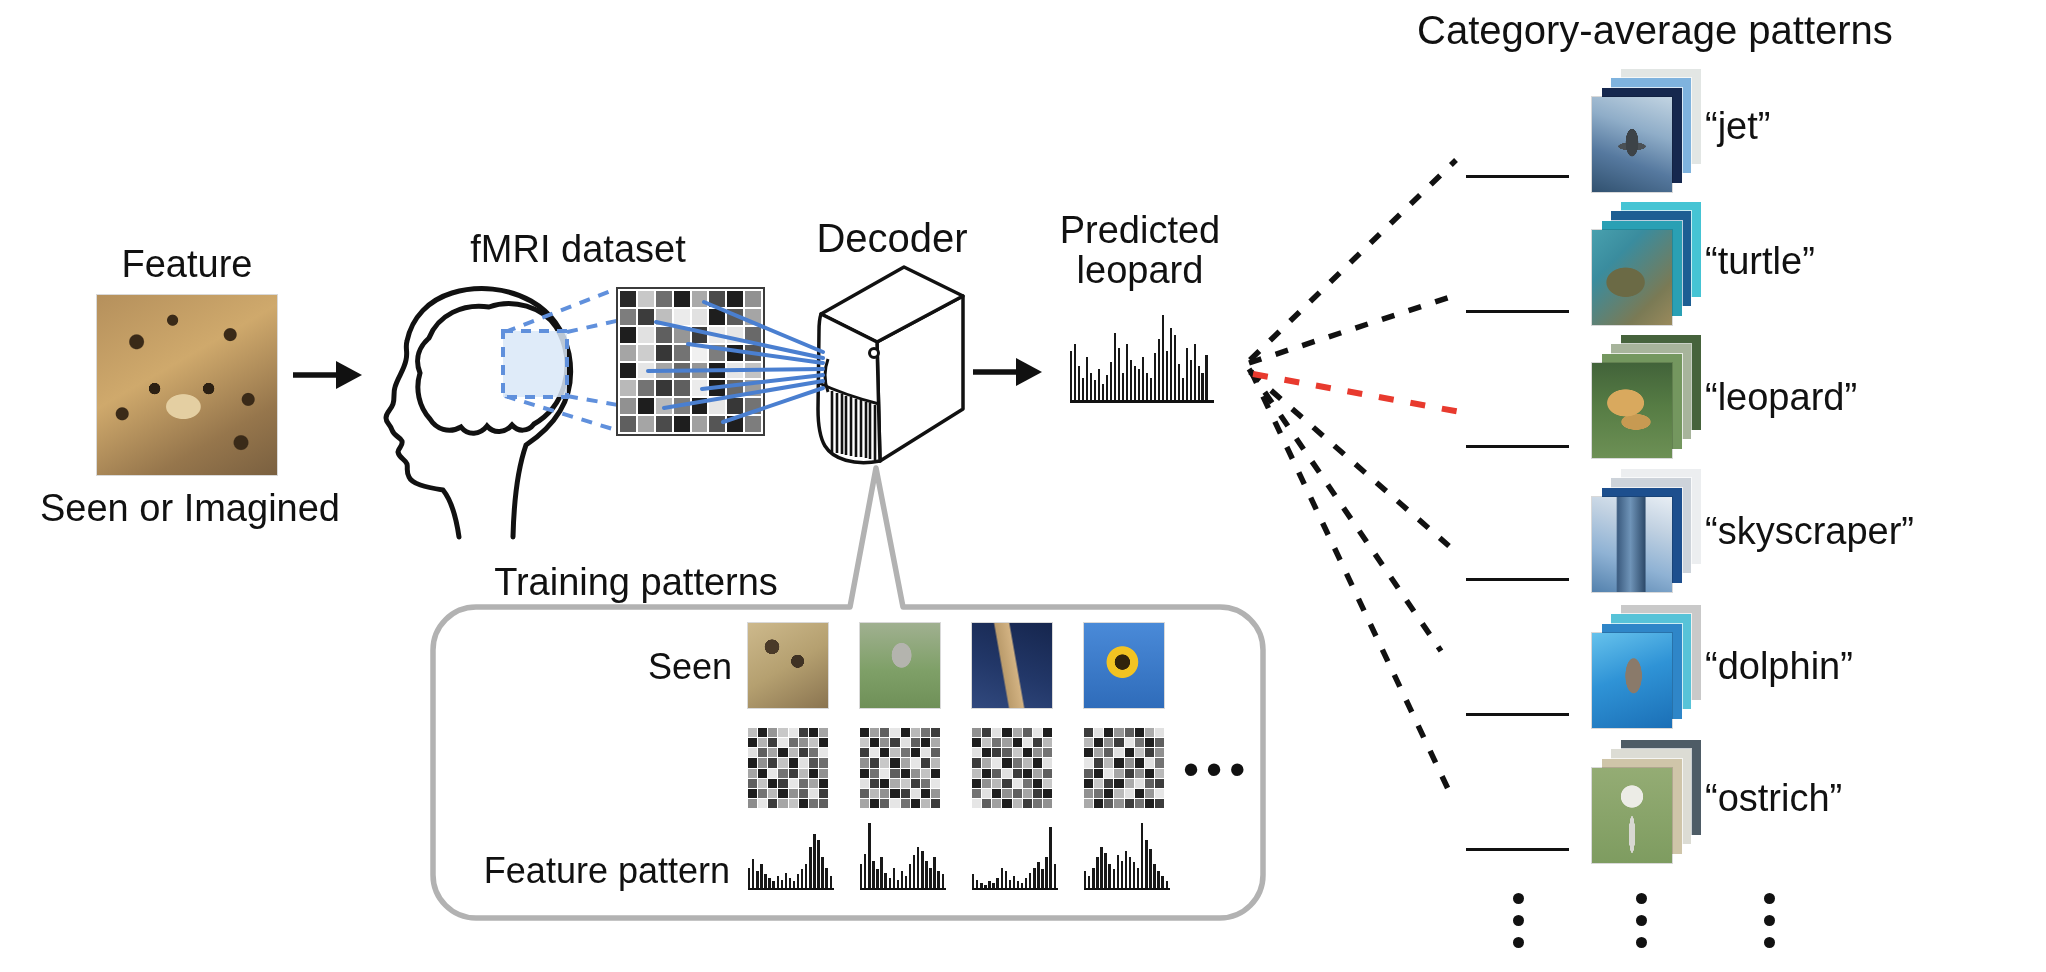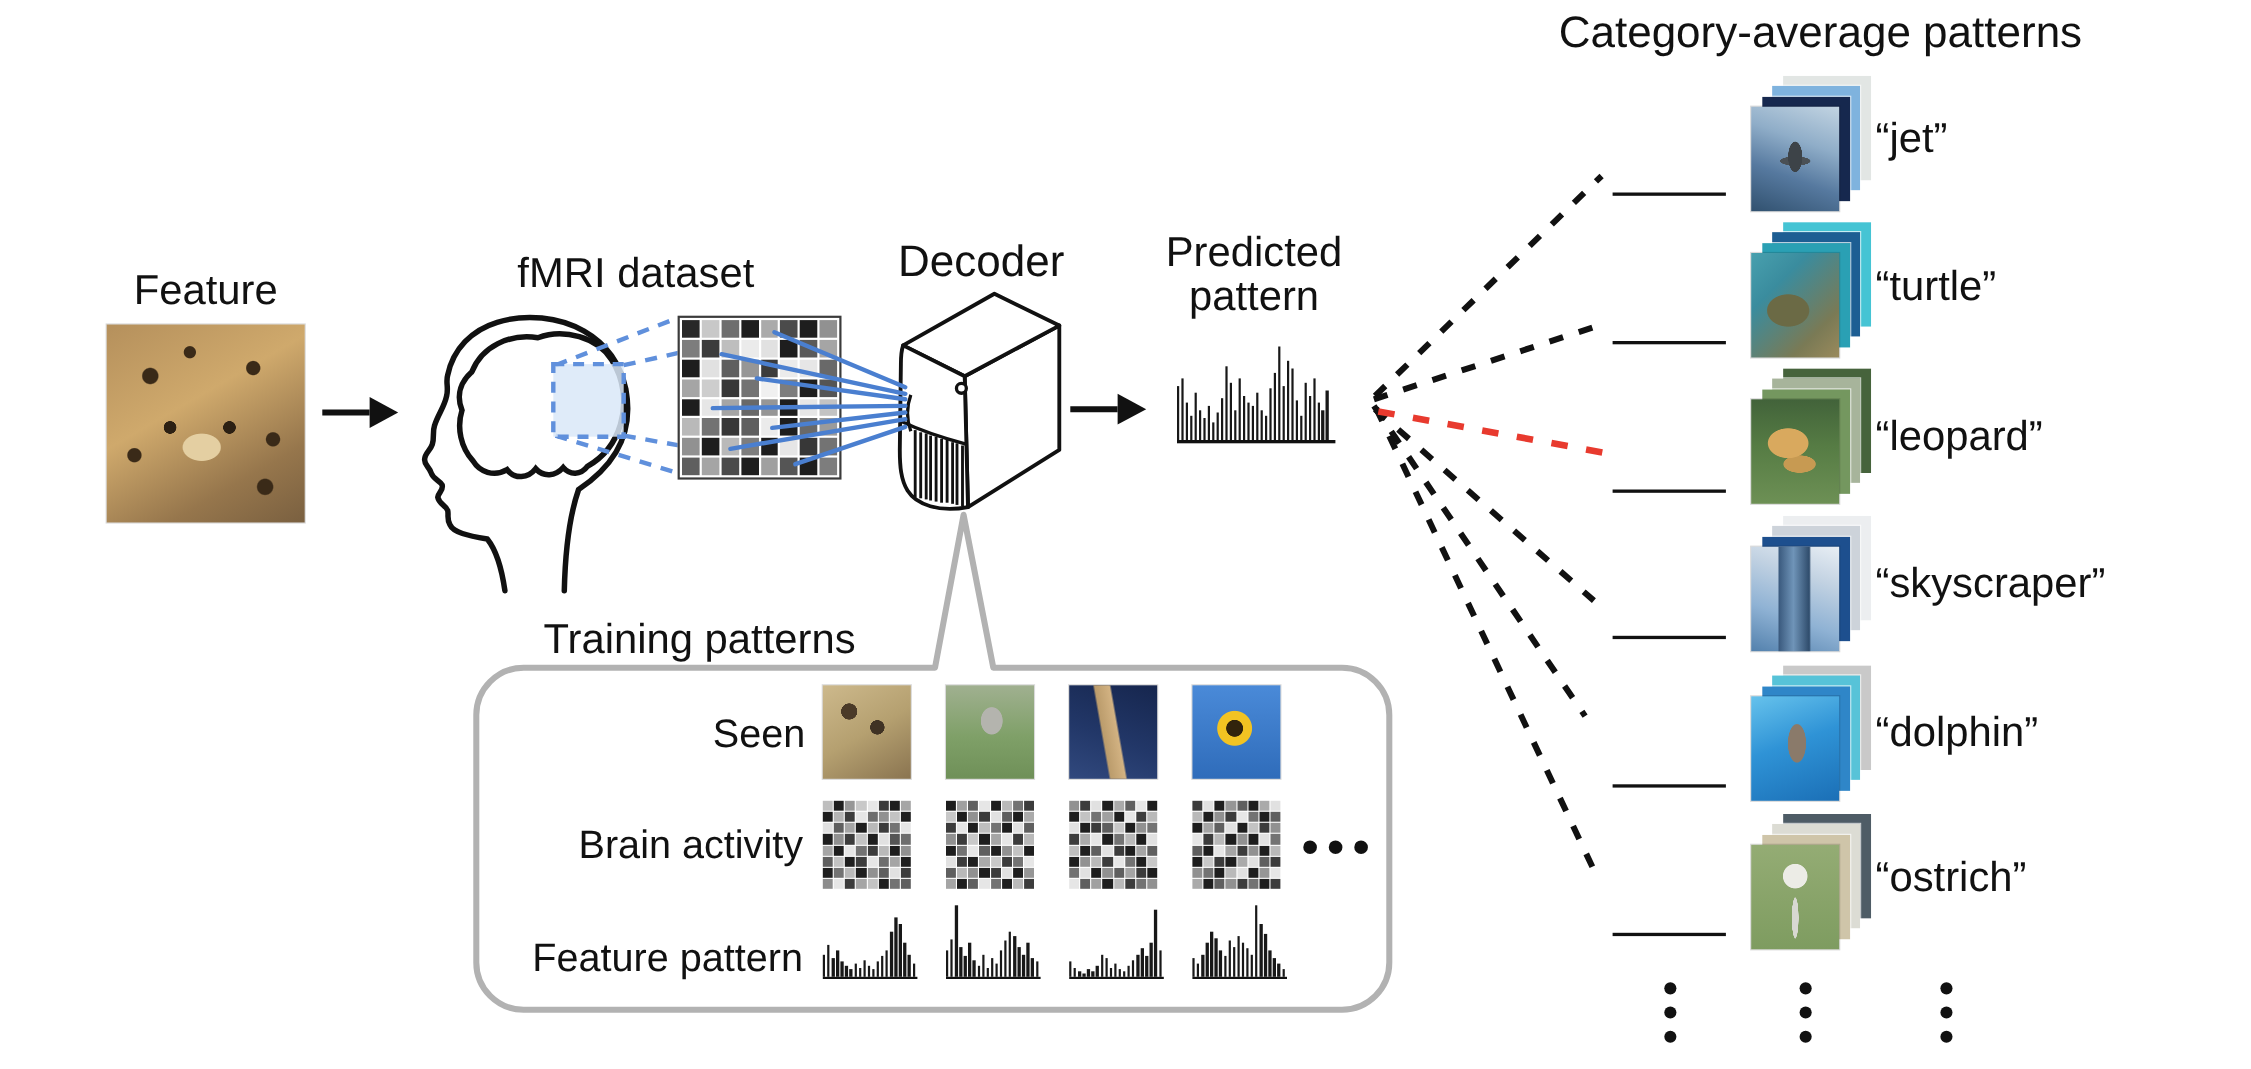--- a/index.html
+++ b/index.html
@@ -99,20 +99,21 @@
       <line x1="1249" y1="363" x2="1450" y2="297"></line>
       <line x1="1250" y1="372" x2="1449" y2="546"></line>
       <line x1="1249" y1="369" x2="1441" y2="651"></line>
       <line x1="1251" y1="371" x2="1449" y2="791"></line>
     </g>
     <line x1="1253" y1="374" x2="1466" y2="413" stroke="#e83a2e" stroke-width="6" stroke-dasharray="15 17"></line>
   </svg>
 
   <div class="lbl center" style="left:97px;top:243px;width:180px;font-size:38px;">Feature</div>
   <div class="photo photo-leopard-large" style="left:97px;top:295px;width:180px;height:180px;"></div>
+  <div class="lbl center" style="left:0px;top:487px;width:380px;font-size:38px;">Seen or Imagined</div>
 
   <div class="lbl center" style="left:428px;top:228px;width:300px;font-size:38px;">fMRI dataset</div>
   <div class="gridbox" id="main-grid">
       <div class="cell" style="background: rgb(40, 40, 40);"></div>
       <div class="cell" style="background: rgb(200, 200, 200);"></div>
       <div class="cell" style="background: rgb(110, 110, 110);"></div>
       <div class="cell" style="background: rgb(30, 30, 30);"></div>
       <div class="cell" style="background: rgb(170, 170, 170);"></div>
       <div class="cell" style="background: rgb(75, 75, 75);"></div>
       <div class="cell" style="background: rgb(30, 30, 30);"></div>
@@ -172,21 +173,21 @@
       <div class="cell" style="background: rgb(160, 160, 160);"></div>
       <div class="cell" style="background: rgb(85, 85, 85);"></div>
       <div class="cell" style="background: rgb(30, 30, 30);"></div>
       <div class="cell" style="background: rgb(125, 125, 125);"></div>
     </div>
 
   <div class="lbl center" style="left:792px;top:216px;width:200px;font-size:40px;">Decoder</div>
 
   <div class="lbl center" style="left:1040px;top:210px;width:200px;font-size:38px;line-height:40px;">
     <span>Predicted</span><br>
-    <span>pattern</span>
+    <span>leopard</span>
   </div>
   <div class="chart" id="predicted-chart" style="left:1070px;top:308px;width:144px;height:92px;border-bottom:3px solid #111;gap:1.6px;">
       <div class="bar" style="width: 2.4px; height: 49.5px;"></div>
       <div class="bar" style="width: 2.4px; height: 55.8px;"></div>
       <div class="bar" style="width: 2.4px; height: 34.2px;"></div>
       <div class="bar" style="width: 2.4px; height: 22.5px;"></div>
       <div class="bar" style="width: 2.4px; height: 43.2px;"></div>
       <div class="bar" style="width: 2.4px; height: 27px;"></div>
       <div class="bar" style="width: 2.4px; height: 19.8px;"></div>
       <div class="bar" style="width: 2.4px; height: 31.5px;"></div>
@@ -434,21 +435,20 @@
           <div class="card" style="background: rgb(220, 220, 212); left: 19px; top: -19px;"></div>
           <div class="card" style="background: rgb(207, 197, 169); left: 9.5px; top: -9.5px;"></div>
           <div class="photo photo-ostrich" style="position: absolute; left: 0px; top: 0px; width: 80px; height: 95px;"></div>
         </div>
         <div style="position: absolute; left: 1705px; top: 777px; font-size: 38px; white-space: nowrap; z-index: 2;">“ostrich”</div>
       </div>
     </div>
 
   <div class="lbl center" style="left:486px;top:561px;width:300px;font-size:38px;">Training patterns</div>
   <div class="lbl" style="right:1314px;top:646px;font-size:36px;">Seen</div>
-  <div class="lbl" style="right:1316px;top:747px;font-size:36px;">Brain activity</div>
   <div class="lbl" style="right:1316px;top:850px;font-size:36px;">Feature pattern</div>
   <div id="training-content">
       <div class="thumb thumb-people" style="left: 748px;"></div>
       <div class="thumb thumb-dog" style="left: 860px;"></div>
       <div class="thumb thumb-windmill" style="left: 972px;"></div>
       <div class="thumb thumb-sunflower" style="left: 1084px;"></div>
       <div class="gridbox tgrid" style="left: 748px;">
         <div class="cell" style="background: rgb(190, 190, 190);"></div>
         <div class="cell" style="background: rgb(30, 30, 30);"></div>
         <div class="cell" style="background: rgb(150, 150, 150);"></div>

